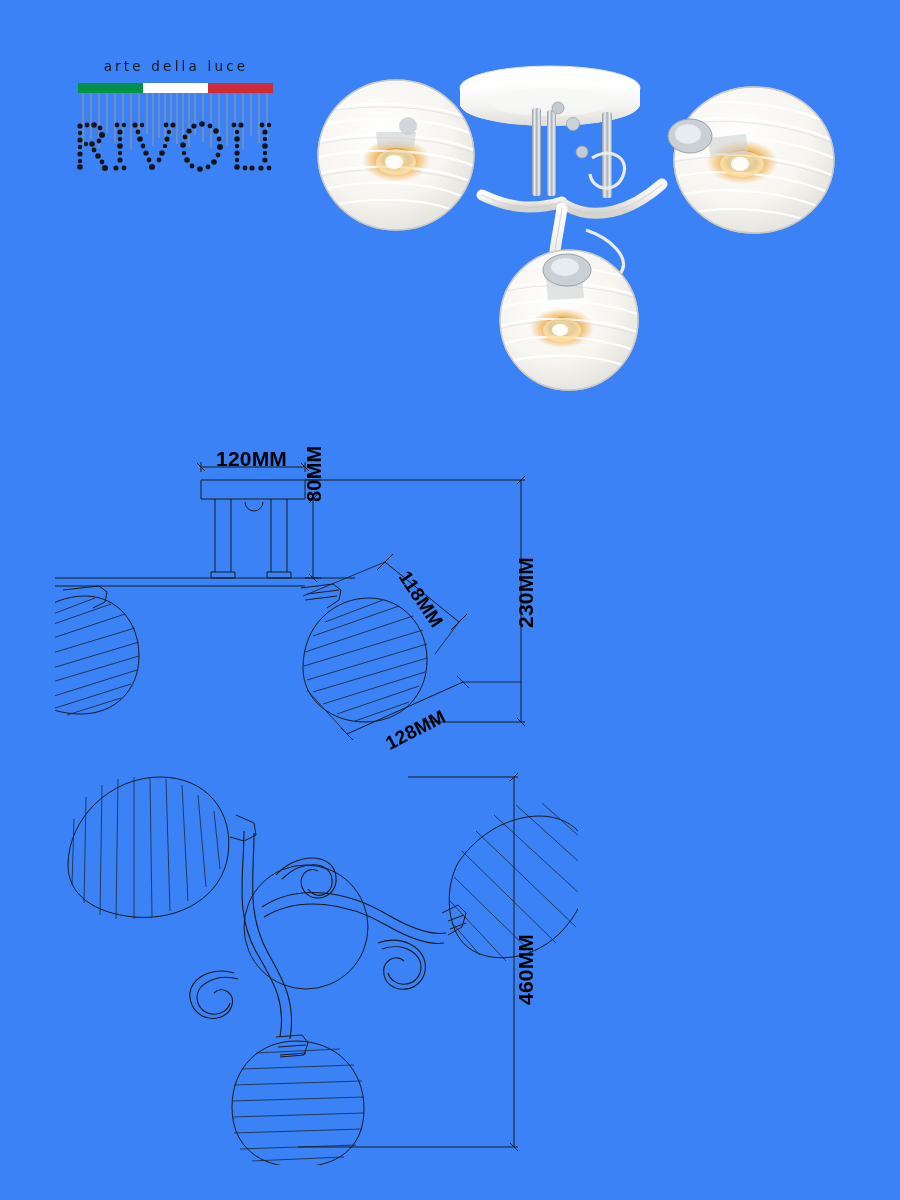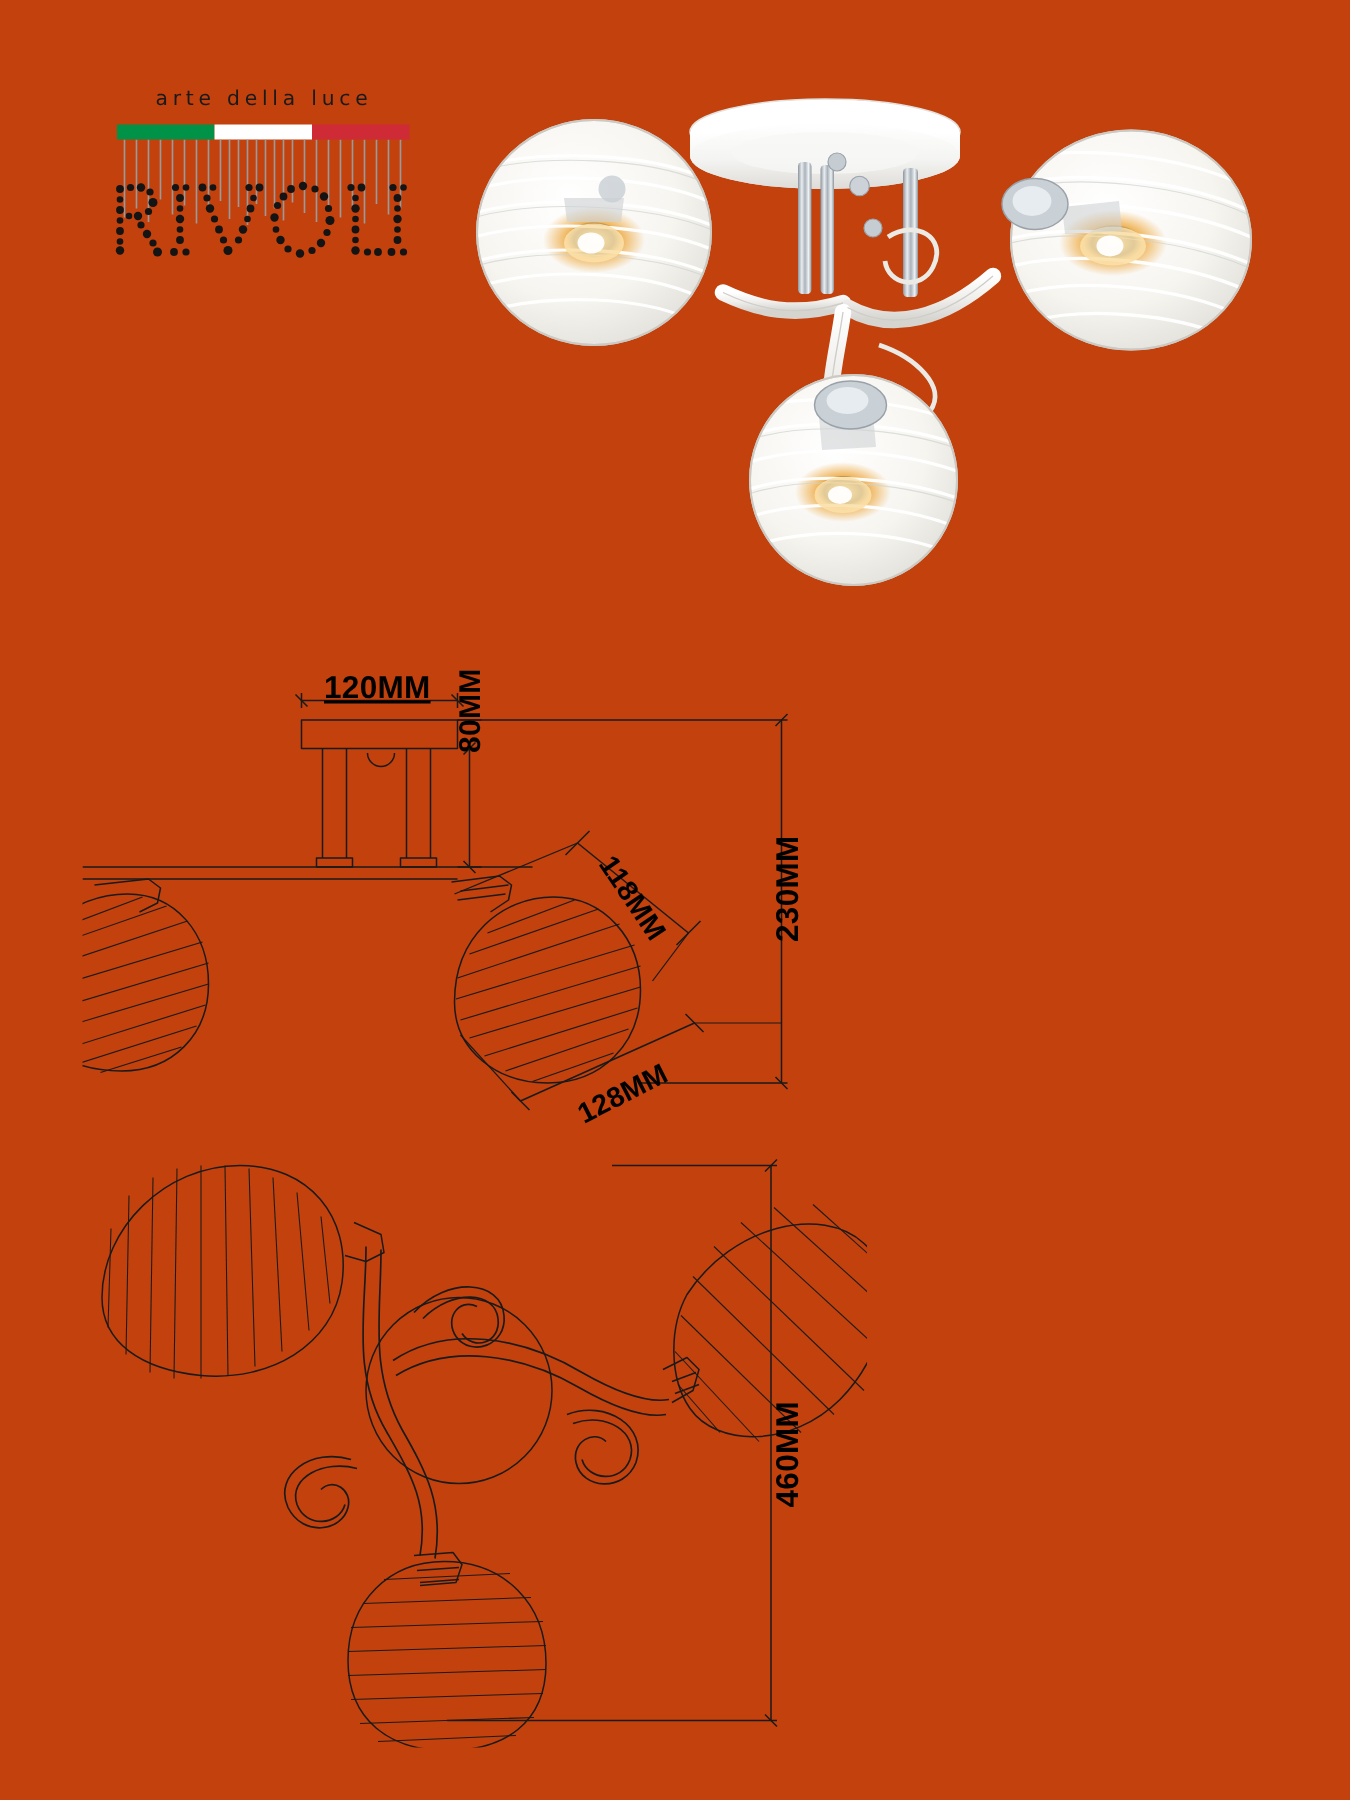--- a/index.html
+++ b/index.html
@@ -13,21 +13,21 @@
     height: 1200px;
     position: relative;
     overflow: hidden;
     font-family: "Liberation Sans", sans-serif;
     color: #000000;
   }
 
   .page {
     position: absolute;
     inset: 0;
-    background: #c2410c;
+    background: #3b82f6;
   }
 
   
   #brand-logo {
     position: absolute;
     left: 74px;
     top: 58px;
     width: 200px;
     height: 120px;
   }
@@ -97,21 +97,21 @@
   }
 
   .dim-label {
     position: absolute;
     font-family: "Liberation Sans", sans-serif;
     font-weight: 700;
     color: #000;
     white-space: nowrap;
     letter-spacing: 0.2px;
   }
-  #dim-120 { left: 216px; top: 447px; font-size: 21px; text-decoration: underline; }
+  #dim-120 { left: 216px; top: 447px; font-size: 21px; }
   #dim-80 {
     left: 303px; top: 502px; font-size: 20px;
     transform: rotate(-90deg); transform-origin: left top;
   }
   #dim-230 {
     left: 514px; top: 628px; font-size: 21px;
     transform: rotate(-90deg); transform-origin: left top;
   }
   #dim-118 {
     left: 412px; top: 567px; font-size: 19px;

